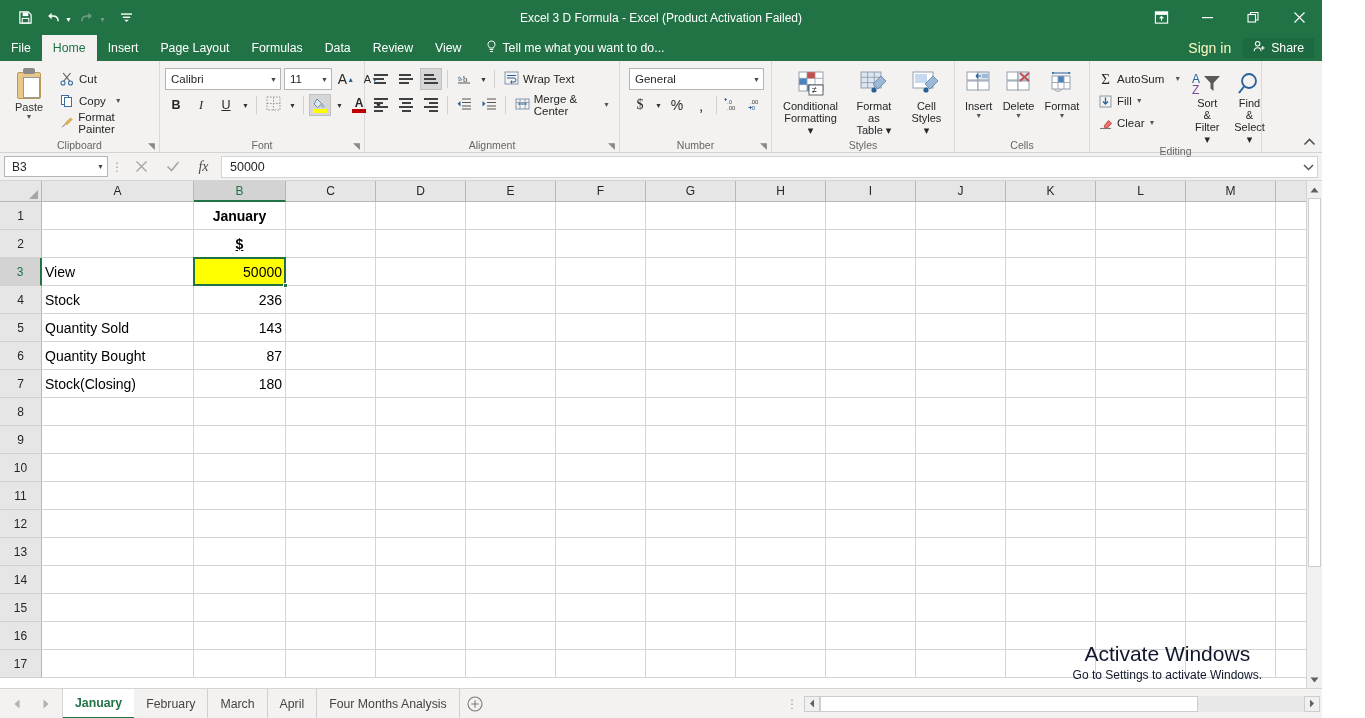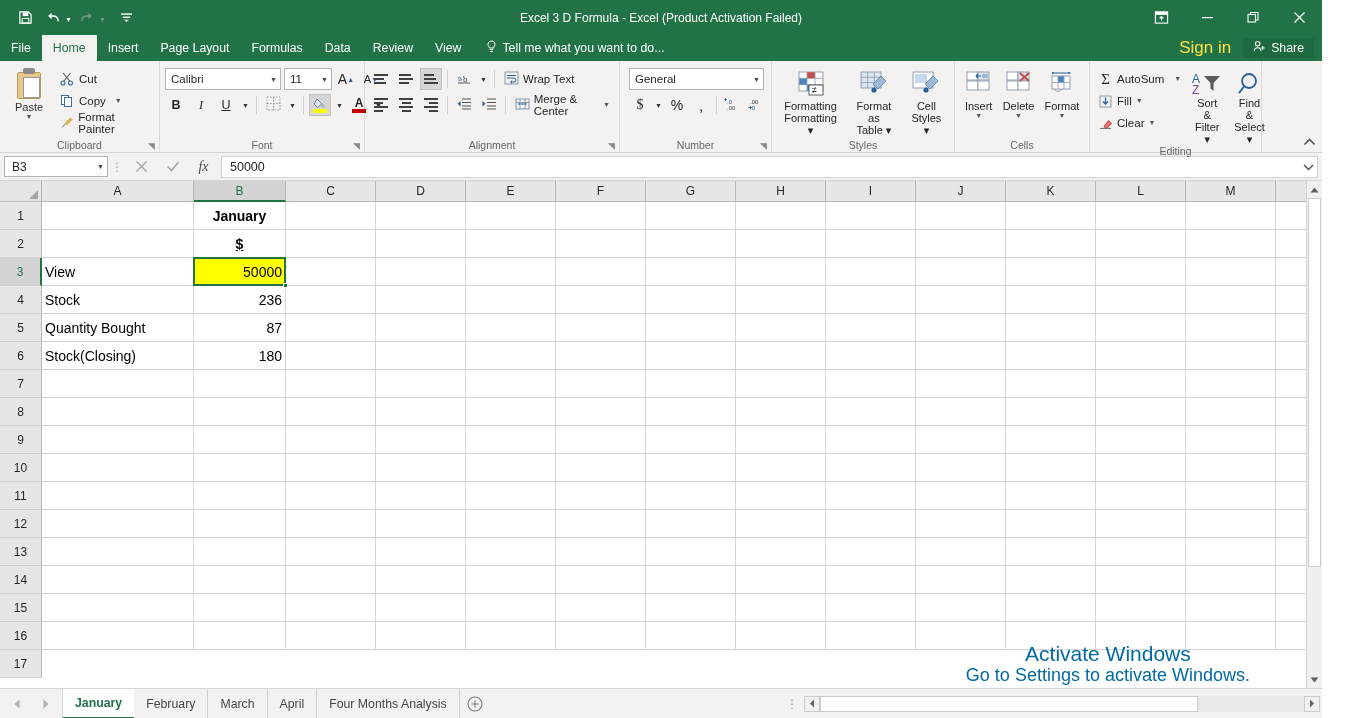--- a/index.html
+++ b/index.html
@@ -43,21 +43,21 @@
     height: 26px; padding: 0 11px; color: #fff; font-size: 12.3px;
     display: flex; align-items: center;
   }
   .rtab.active { background: #f3f2f1; color: #217346; }
   .tellme {
     display: flex; align-items: center; gap: 5px; color: #fff;
     font-size: 12.3px; padding: 0 8px; height: 26px; margin-left: 6px; justify-content: space-between;
   }
   .bulb { font-size: 12px; }
   .signin-wrap { margin-left: auto; display: flex; align-items: center; height: 26px; padding-right: 8px; gap: 4px; }
-  .signin { color: #fde047; font-size: 17px; padding: 0 8px; }
+  .signin { color: #fef9c3; font-size: 14px; padding: 0 8px; }
   .sharebtn { color: #fff; font-size: 12.3px; padding: 2px 10px; display: flex; align-items: center; gap: 5px; background: #1d6a40; }
 
   
   .ribbon {
     height: 92px; background: #f3f2f1; border-bottom: 1px solid #d4d4d4;
     display: flex; position: relative; flex: 0 0 92px;
   }
   .rgroup { position: relative; display: flex; flex-direction: column; padding: 3px 0 0 0; border-right: 1px solid #d9d9d9; }
   .rgroup:last-child { border-right: none; }
   .rgroup-body { flex: 1; display: flex; align-items: flex-start; padding: 2px 5px 0 5px; }
@@ -199,25 +199,25 @@
   .vscroll {
     width: 16px; flex: 0 0 16px; background: #f0f0f0; border-left: 1px solid #d4d4d4;
     display: flex; flex-direction: column;
   }
   .vs-btn { height: 17px; background: #f0f0f0; display: flex; align-items: center; justify-content: center; font-size: 7px; color: #606060; }
   .vs-track { flex: 1; position: relative; background: #f0f0f0; }
   .vs-thumb { position: absolute; left: 1px; right: 1px; top: 0; height: 78%; background: #fff; border: 1px solid #cdcdcd; }
 
   
   .watermark {
-    position: absolute; right: 72px; bottom: 4px; text-align: center;
-    color: #0369a1; pointer-events: none; user-select: none; z-index: 5;
+    position: absolute; right: 60px; bottom: 4px; text-align: center;
+    color: #0f172a; pointer-events: none; user-select: none; z-index: 5;
   }
   .wm1 { font-size: 21px; line-height: 26px; }
-  .wm2 { font-size: 18px; line-height: 17px; }
+  .wm2 { font-size: 12px; line-height: 17px; }
 
   
   .sheetbar {
     height: 30px; flex: 0 0 30px; background: #f3f2f1; border-top: 1px solid #d4d4d4;
     display: flex; align-items: center; position: relative;
   }
   .navbtns { display: flex; padding-left: 8px; gap: 10px; }
   .navbtn { width: 18px; height: 22px; display: flex; align-items: center; justify-content: center; font-size: 11px; color: #b0b0b0; }
   .stabs { display: flex; align-items: stretch; height: 30px; margin-left: 8px; }
   .stab {
@@ -622,21 +622,21 @@
             <svg width="30" height="27" viewBox="0 0 30 27">
                 <rect x="3" y="1" width="24" height="19" fill="#fff" stroke="#8a98a6" stroke-width=".9"></rect>
                 <path d="M11 1v19M19 1v19M3 7.3h24M3 13.6h24" stroke="#8a98a6" stroke-width=".8"></path>
                 <rect x="11.2" y="1.2" width="7.6" height="6" fill="#c0504d"></rect>
                 <rect x="3.2" y="7.5" width="7.6" height="6" fill="#4f81bd"></rect>
                 <rect x="11.2" y="13.8" width="7.6" height="6" fill="#4f81bd"></rect>
                 <rect x="13" y="14" width="14" height="10" fill="#fff" stroke="#555" stroke-width=".9"></rect>
                 <text x="16" y="22" font-size="9" fill="#222">≠</text>
               </svg>
           </span>
-          <span>Formatting</span>
+          <span>Conditional</span>
           <span>Formatting ▾</span>
         </div>
         <div class="bigbtn">
           <span class="bi">
             <svg width="30" height="27" viewBox="0 0 30 27">
                 <rect x="2" y="1" width="20" height="16" fill="#dce6f1" stroke="#8a98a6" stroke-width=".9"></rect>
                 <path d="M8.6 1v16M15.3 1v16M2 6.3h20M2 11.6h20" stroke="#8a98a6" stroke-width=".8"></path>
                 <path d="M22 5l5 5-8 8-5-5z" fill="#9bb8d4" stroke="#5a7fa6" stroke-width=".8"></path>
                 <circle cx="15" cy="19" r="2.6" fill="#2a6099"></circle>
               </svg>
@@ -904,20 +904,36 @@
                 <div class="cell" style="width: 90px;"></div>
                 <div class="cell" style="width: 90px;"></div>
                 <div class="cell" style="width: 90px;"></div>
                 <div class="cell" style="width: 90px;"></div>
                 <div class="cell" style="width: 90px;"></div>
                 <div class="cell" style="width: 90px;"></div>
                 <div class="cell" style="width: 90px;"></div>
                 <div class="cell" style="width: 90px;"></div>
               </div>
               <div class="crow" style="height: 28px;">
+                <div class="cell" style="width: 152px;">Quantity Sold</div>
+                <div class="cell r" style="width: 92px;">143</div>
+                <div class="cell" style="width: 90px;"></div>
+                <div class="cell" style="width: 90px;"></div>
+                <div class="cell" style="width: 90px;"></div>
+                <div class="cell" style="width: 90px;"></div>
+                <div class="cell" style="width: 90px;"></div>
+                <div class="cell" style="width: 90px;"></div>
+                <div class="cell" style="width: 90px;"></div>
+                <div class="cell" style="width: 90px;"></div>
+                <div class="cell" style="width: 90px;"></div>
+                <div class="cell" style="width: 90px;"></div>
+                <div class="cell" style="width: 90px;"></div>
+                <div class="cell" style="width: 90px;"></div>
+              </div>
+              <div class="crow" style="height: 28px;">
                 <div class="cell" style="width: 152px;">Quantity Bought</div>
                 <div class="cell r" style="width: 92px;">87</div>
                 <div class="cell" style="width: 90px;"></div>
                 <div class="cell" style="width: 90px;"></div>
                 <div class="cell" style="width: 90px;"></div>
                 <div class="cell" style="width: 90px;"></div>
                 <div class="cell" style="width: 90px;"></div>
                 <div class="cell" style="width: 90px;"></div>
                 <div class="cell" style="width: 90px;"></div>
                 <div class="cell" style="width: 90px;"></div>

